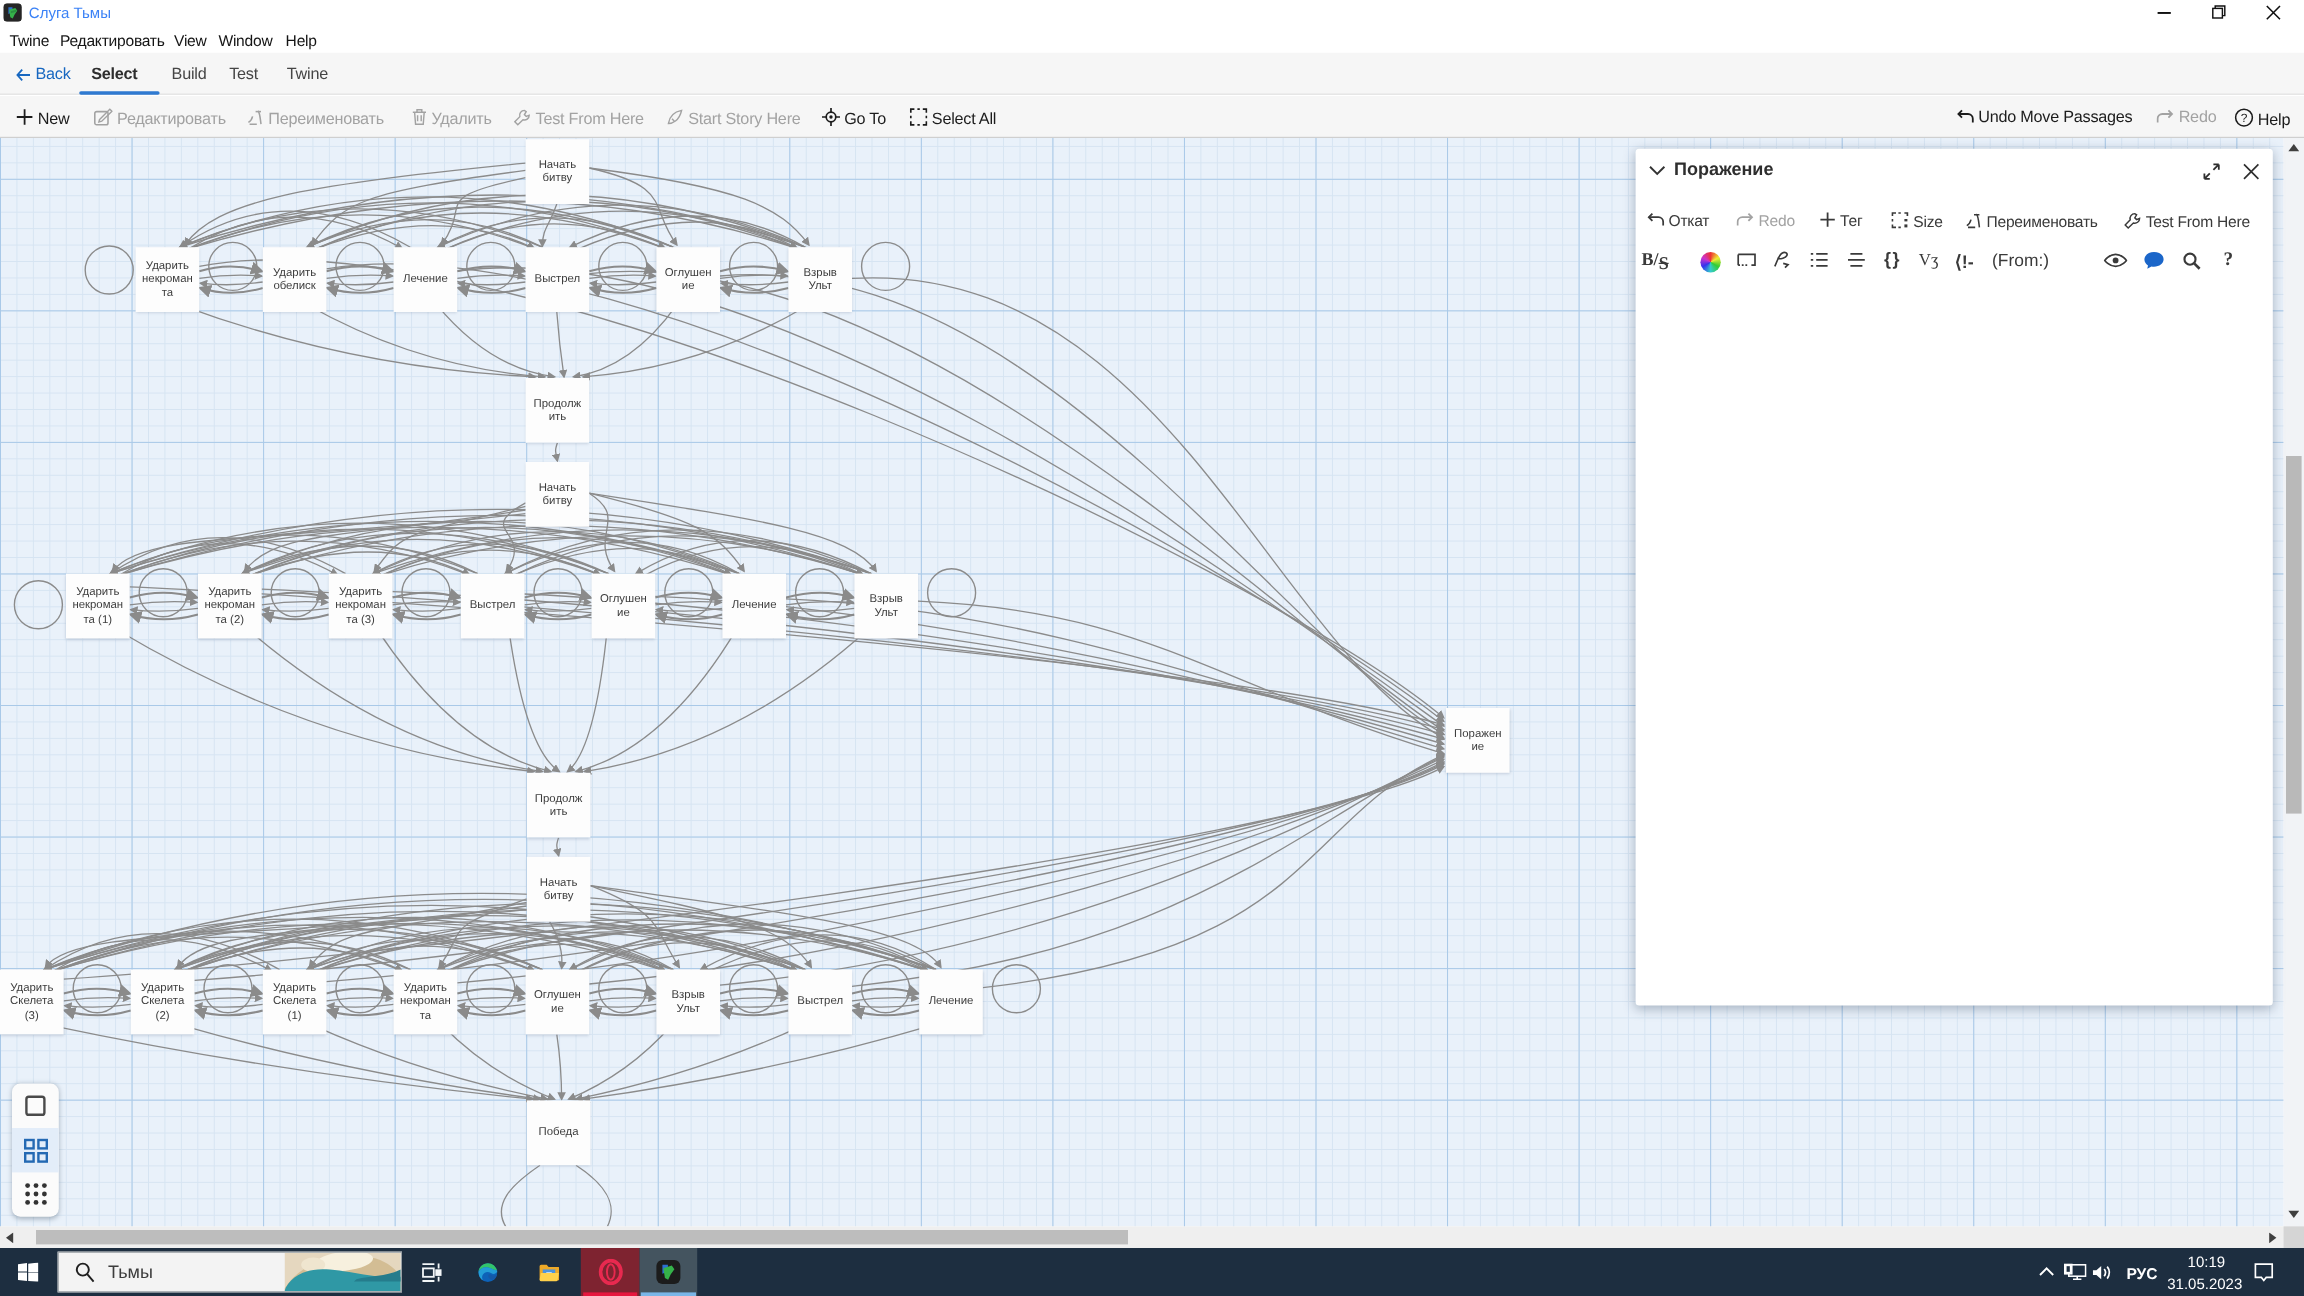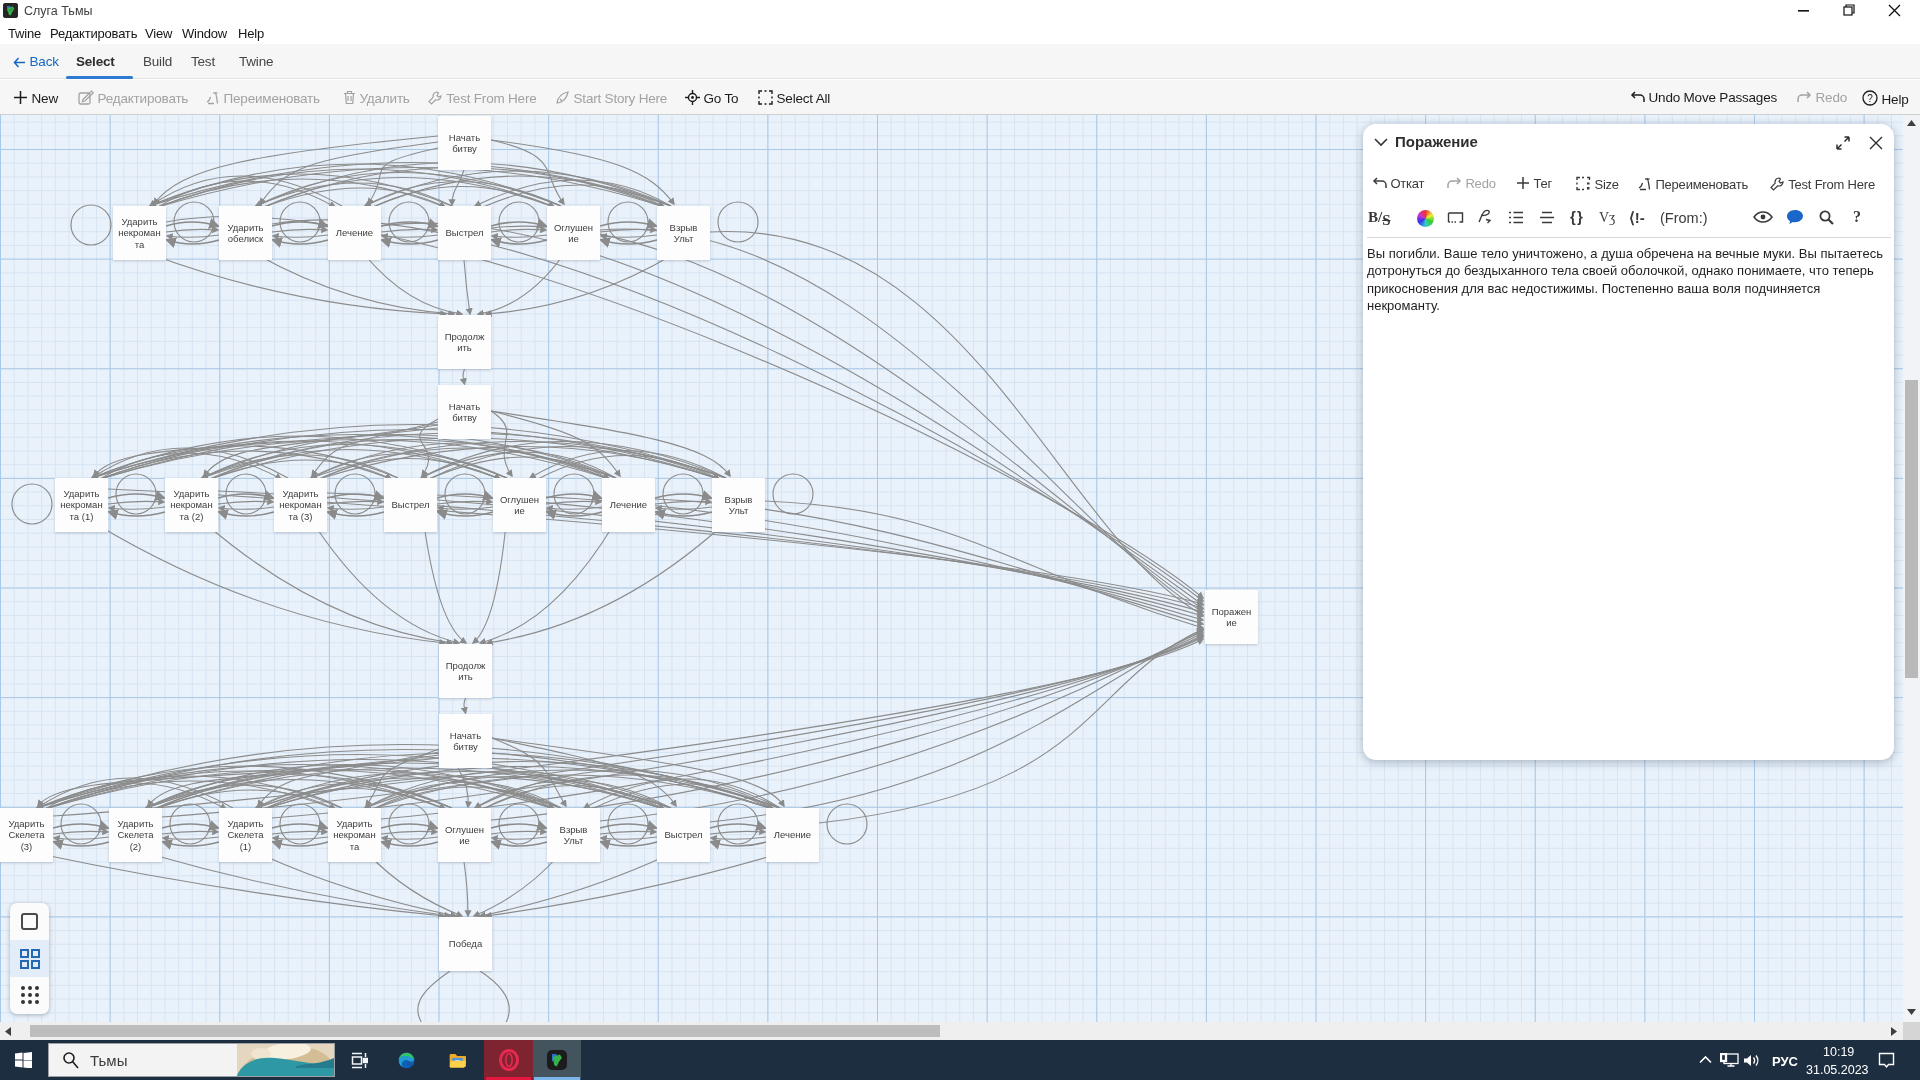--- a/index.html
+++ b/index.html
@@ -4,21 +4,21 @@
 <title>Слуга Тьмы</title>
 <style>
 * { margin:0; padding:0; box-sizing:border-box; }
 html,body { width:1920px; height:1080px; overflow:hidden; font-family:"Liberation Sans",sans-serif; background:#fff; }
 .abs { position:absolute; }
 #app { position:relative; width:1920px; height:1080px; }
 
 
 #titlebar { position:absolute; left:0; top:0; width:1920px; height:22px; background:#fff; }
 #appicon { position:absolute; left:3px; top:3px; width:15px; height:15px; border-radius:3px; background:#262626; }
-#apptitle { position:absolute; left:24px; top:4px; font-size:12.5px; color:#404040; }
+#apptitle { position:absolute; left:24px; top:4px; font-size:12.5px; color:#3b82f6; }
 .wbtn { position:absolute; top:0; width:45px; height:22px; }
 
 #menubar { position:absolute; left:0; top:22px; width:1920px; height:22px; background:#fff; font-size:13px; letter-spacing:-0.2px; color:#151515; }
 #menubar span { position:absolute; top:4px; }
 
 #tabstrip { position:absolute; left:0; top:44px; width:1920px; height:35px; background:#f6f6f6; border-bottom:1px solid #e2e2e2; font-size:13.5px; letter-spacing:-0.2px; color:#454545; }
 #tabstrip .t { position:absolute; top:10px; }
 #passage-underline { position:absolute; left:66px; top:32px; width:67px; height:3px; background:#2f7ad1; border-radius:2px; }
 
 #toolbar { position:absolute; left:0; top:80px; width:1920px; height:35px; background:#f6f6f6; border-bottom:1px solid #cfcfcf; font-size:13.5px; letter-spacing:-0.2px; }
@@ -43,21 +43,21 @@
 #zoomw .cell { width:39px; height:37px; position:relative; }
 #zoomw .sel { background:#e3edf9; }
 
 #vscroll { position:absolute; left:1903px; top:115px; width:17px; height:907px; background:#f1f3f6; }
 #vthumb { position:absolute; left:2px; top:265px; width:13px; height:298px; background:#b9b9b9; }
 #hscroll { position:absolute; left:0; top:1022px; width:1920px; height:18px; background:#efefef; }
 #hthumb { position:absolute; left:30px; top:3px; width:910px; height:12px; background:#bdbdbd; }
 #hscorner { position:absolute; left:1903px; top:1022px; width:17px; height:18px; background:#d5d5d5; }
 .sarrow { position:absolute; color:#404040; font-size:10px; }
 
-#panel { position:absolute; left:1363px; top:124px; width:531px; height:636px; background:#fff; border-radius:13px; box-shadow:0 2px 10px rgba(40,60,90,.35); }
+#panel { position:absolute; left:1363px; top:124px; width:531px; height:714px; background:#fff; border-radius:3px; box-shadow:0 2px 10px rgba(40,60,90,.35); }
 #panel .hdr { position:absolute; left:0; top:0; width:100%; height:38px; }
 #panel .title { position:absolute; left:32px; top:9px; font-size:15px; font-weight:bold; color:#2e2e2e; }
 #panel .row1 { position:absolute; left:0; top:48px; width:100%; height:26px; font-size:13px; letter-spacing:-0.2px; color:#3a3a3a; }
 #panel .row1 span { position:absolute; top:4px; white-space:nowrap; }
 #panel .row2 { position:absolute; left:0; top:82px; width:100%; height:30px; color:#3a3a3a; }
 #panel .row2 span { position:absolute; top:3px; }
 #panel .body { position:absolute; left:4px; top:113px; width:524px; font-size:13px; line-height:17.3px; color:#1f1f1f; border-top:1px solid #d9d9d9; padding-top:7px; white-space:nowrap; }
 
 #taskbar { position:absolute; left:0; top:1040px; width:1920px; height:40px; background:#1d2e40; }
 #searchbox { position:absolute; left:48px; top:1043px; width:287px; height:34px; background:#f3f3f3; border:1px solid #9aa0a6; }
@@ -558,21 +558,20 @@
           </svg></span>
     <span style="left:423px"><svg class="ic" width="18" height="16" viewBox="0 0 18 16">
             <path d="M9 1C4.5 1 1 3.8 1 7.3c0 2 1.2 3.8 3 4.9L3.4 15l3.5-2c.7.1 1.4.2 2.1.2 4.5 0 8-2.8 8-6.2S13.5 1 9 1z" fill="#1b66c9"></path>
           </svg></span>
     <span style="left:455px"><svg class="ic" width="17" height="16" viewBox="0 0 17 16">
             <circle cx="7" cy="7" r="4.6" fill="none" stroke="#3a3a3a" stroke-width="1.8"></circle>
             <path d="M10.5 10.5L15 15" stroke="#3a3a3a" stroke-width="2.2"></path>
           </svg></span>
     <span style="left:490px;font-family:'Liberation Serif',serif;font-size:16px;font-weight:bold;color:#3a3a3a;top:2px">?</span>
   </div>
-  <div class="body">Вы погибли. Ваше тело уничтожено, а душа обречена на вечные муки. Вы пытаетесь<br>дотронуться до бездыханного тела своей оболочкой, однако понимаете, что теперь<br>прикосновения для вас недостижимы. Постепенно ваша воля подчиняется<br>некроманту.</div>
 </div>
 
 <div id="taskbar"></div>
 <svg class="abs" style="left:15px;top:1052px" width="17" height="16">
       <g fill="#fff">
         <path d="M0 1.5L7.5 0.6v7H0z"></path>
         <path d="M8.5 0.5L17 -0.5v8h-8.5z" transform="translate(0,0.6)"></path>
         <path d="M0 8.5h7.5v7L0 14.6z"></path>
         <path d="M8.5 8.5H17v8l-8.5-1z"></path>
       </g>

